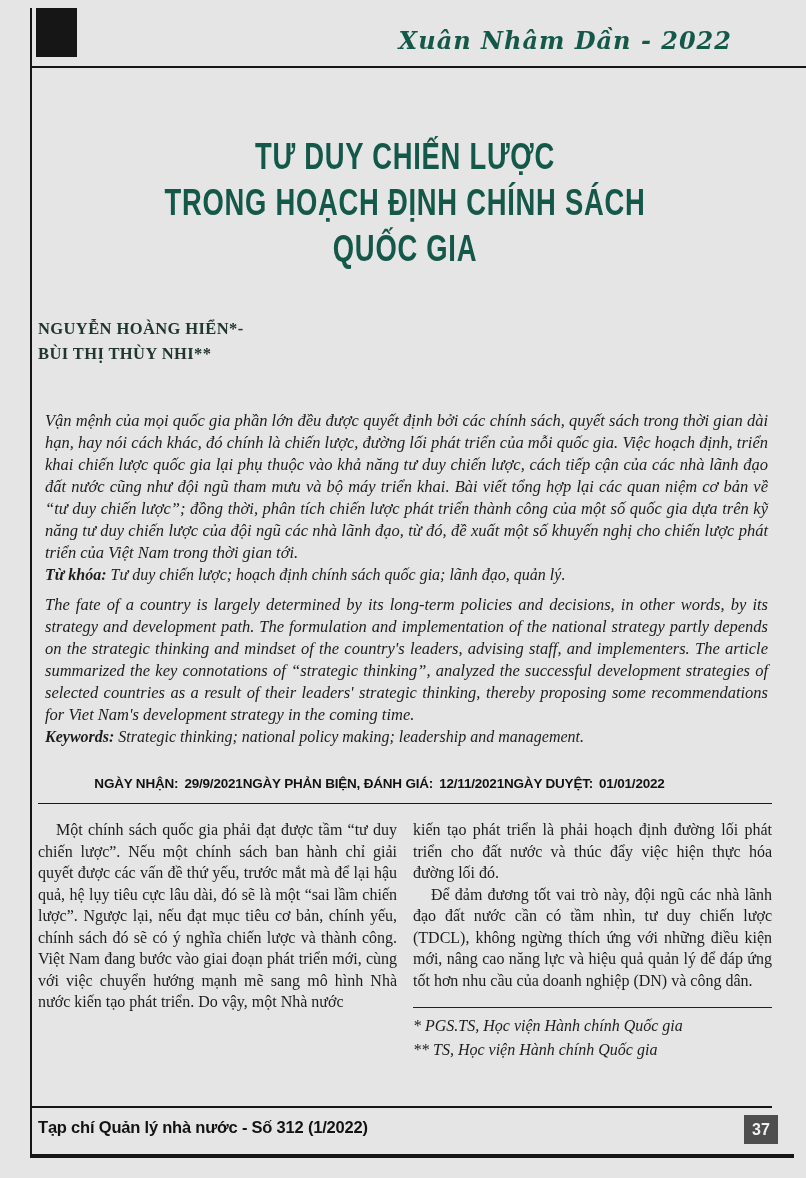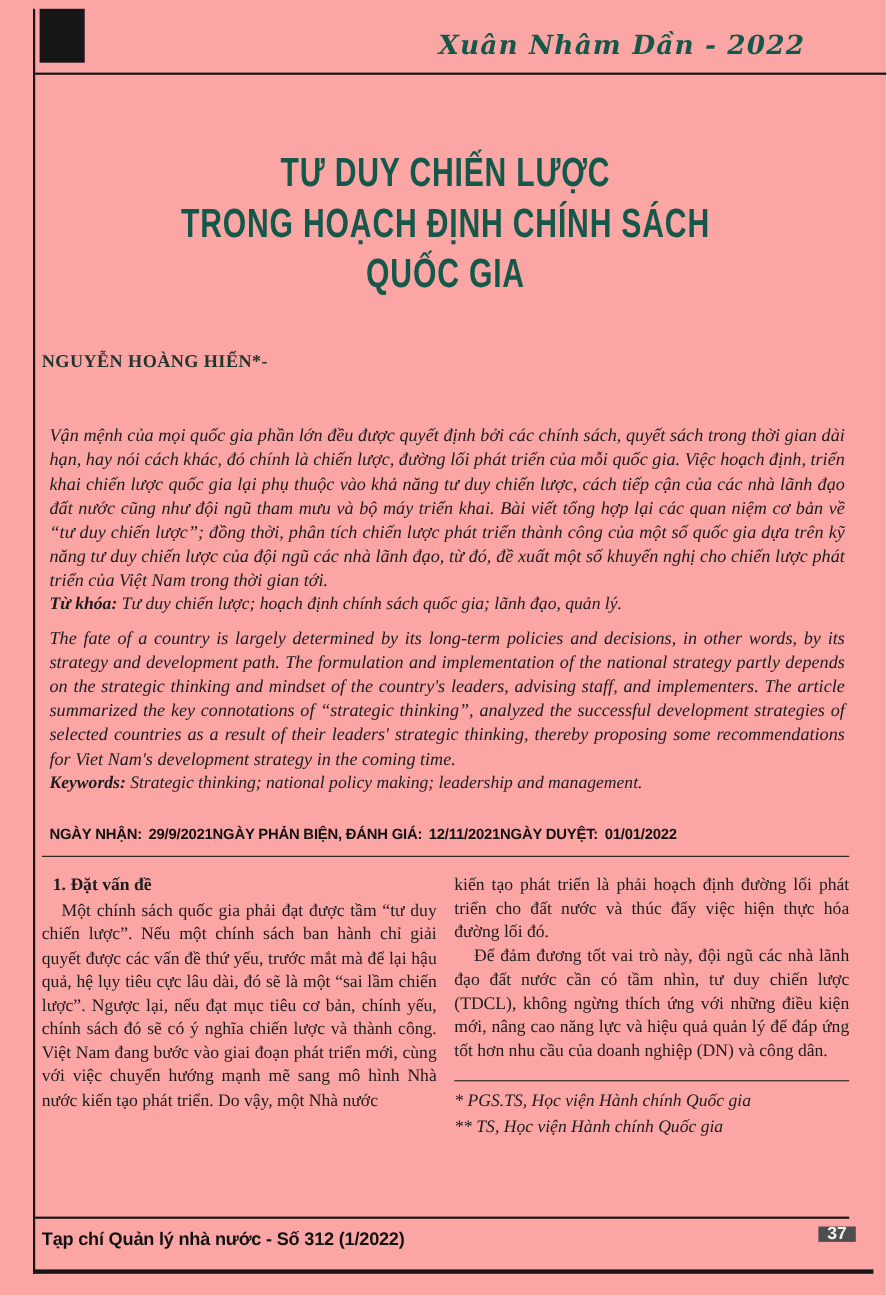--- a/index.html
+++ b/index.html
@@ -1,21 +1,21 @@
 <!DOCTYPE html>
 <html><head>
 <meta charset="utf-8">
 <style>
   * { margin: 0; padding: 0; box-sizing: border-box; }
   html, body { background: #ffffff; }
   .page {
     position: relative;
     width: 806px;
     height: 1178px;
-    background: #fca5a5;
+    background: #e5e5e5;
     font-family: "Liberation Serif", serif;
     color: #1c1c1c;
     overflow: hidden;
   }
   
   .left-rule { position: absolute; left: 30px; top: 8px; width: 2px; height: 1150px; background: #161616; }
   .corner-block { position: absolute; left: 36px; top: 8px; width: 41px; height: 49px; background: #161616; }
   .header-rule { position: absolute; top: 66px; left: 30px; width: 776px; height: 2px; background: #161616; }
   .bottom-rule { position: absolute; left: 30px; top: 1154px; width: 764px; height: 4px; background: #161616; }
 
@@ -60,21 +60,21 @@
     text-align: justify;
   }
   .kw-line { font-style: italic; font-size: 16px; line-height: 22px; text-align: justify; }
   .kw-label { font-weight: bold; }
   .en-block { margin-top: 8px; }
 
   .dates-row {
     margin-top: 28px;
     padding: 0 58px 0 7px;
     display: flex;
-    justify-content: flex-start;
+    justify-content: center;
     font-family: "Liberation Sans", sans-serif;
     font-weight: bold;
     font-size: 13.5px;
     letter-spacing: -0.2px;
     color: #121212;
     white-space: nowrap;
   }
   .dates-row .val { font-weight: bold; margin-left: 6px; }
 
   .dates-rule { margin-top: 12px; height: 1px; background: #1a1a1a; }
@@ -88,21 +88,21 @@
 
   .footer-rule { position: absolute; left: 30px; top: 1106px; width: 742px; height: 2px; background: #161616; }
   .footer-journal {
     position: absolute; left: 38px; top: 1118px;
     font-family: "Liberation Sans", sans-serif;
     font-weight: bold; font-size: 16.5px; letter-spacing: -0.2px;
     color: #121212;
   }
   .page-badge {
     position: absolute; left: 744px; top: 1115px;
-    width: 34px; height: 14px;
+    width: 34px; height: 29px;
     background: #4e4e4e;
     color: #f2f2f2;
     font-family: "Liberation Sans", sans-serif;
     font-size: 16px; font-weight: bold;
     display: flex; align-items: center; justify-content: center;
   }
 </style>
 </head>
 <body>
 
@@ -115,20 +115,21 @@
 
   <div class="content">
 
     <div class="title">
       <div>TƯ DUY CHIẾN LƯỢC</div>
       <div>TRONG HOẠCH ĐỊNH CHÍNH SÁCH QUỐC GIA</div>
     </div>
 
     <div class="authors">
       <div>NGUYỄN HOÀNG HIỂN*-</div>
+      <div>BÙI THỊ THÙY NHI**</div>
     </div>
 
     <div class="abstract-block">
       <div class="abstract">Vận mệnh của mọi quốc gia phần lớn đều được quyết định bởi các chính sách, quyết sách trong thời gian dài hạn, hay nói cách khác, đó chính là chiến lược, đường lối phát triển của mỗi quốc gia. Việc hoạch định, triển khai chiến lược quốc gia lại phụ thuộc vào khả năng tư duy chiến lược, cách tiếp cận của các nhà lãnh đạo đất nước cũng như đội ngũ tham mưu và bộ máy triển khai. Bài viết tổng hợp lại các quan niệm cơ bản về “tư duy chiến lược”; đồng thời, phân tích chiến lược phát triển thành công của một số quốc gia dựa trên kỹ năng tư duy chiến lược của đội ngũ các nhà lãnh đạo, từ đó, đề xuất một số khuyến nghị cho chiến lược phát triển của Việt Nam trong thời gian tới.</div>
       <div class="kw-line"><span class="kw-label">Từ khóa:</span><span> Tư duy chiến lược; hoạch định chính sách quốc gia; lãnh đạo, quản lý.</span></div>
 
       <div class="abstract en-block">The fate of a country is largely determined by its long-term policies and decisions, in other words, by its strategy and development path. The formulation and implementation of the national strategy partly depends on the strategic thinking and mindset of the country's leaders, advising staff, and implementers. The article summarized the key connotations of “strategic thinking”, analyzed the successful development strategies of selected countries as a result of their leaders' strategic thinking, thereby proposing some recommendations for Viet Nam's development strategy in the coming time.</div>
       <div class="kw-line"><span class="kw-label">Keywords:</span><span> Strategic thinking; national policy making; leadership and management.</span></div>
     </div>
 
@@ -141,21 +142,20 @@
       </div>
       <div>
         <span>NGÀY DUYỆT:</span><span class="val">01/01/2022</span>
       </div>
     </div>
 
     <div class="dates-rule"></div>
 
     <div class="columns">
       <div class="col">
-        <div class="heading">1. Đặt vấn đề</div>
         <p class="indent">Một chính sách quốc gia phải đạt được tầm “tư duy chiến lược”. Nếu một chính sách ban hành chỉ giải quyết được các vấn đề thứ yếu, trước mắt mà để lại hậu quả, hệ lụy tiêu cực lâu dài, đó sẽ là một “sai lầm chiến lược”. Ngược lại, nếu đạt mục tiêu cơ bản, chính yếu, chính sách đó sẽ có ý nghĩa chiến lược và thành công. Việt Nam đang bước vào giai đoạn phát triển mới, cùng với việc chuyển hướng mạnh mẽ sang mô hình Nhà nước kiến tạo phát triển. Do vậy, một Nhà nước</p>
       </div>
       <div class="col">
         <p>kiến tạo phát triển là phải hoạch định đường lối phát triển cho đất nước và thúc đẩy việc hiện thực hóa đường lối đó.</p>
         <p class="indent">Để đảm đương tốt vai trò này, đội ngũ các nhà lãnh đạo đất nước cần có tầm nhìn, tư duy chiến lược (TDCL), không ngừng thích ứng với những điều kiện mới, nâng cao năng lực và hiệu quả quản lý để đáp ứng tốt hơn nhu cầu của doanh nghiệp (DN) và công dân.</p>
         <div class="footnote-sep"></div>
         <div class="footnote">* PGS.TS, Học viện Hành chính Quốc gia</div>
         <div class="footnote">** TS, Học viện Hành chính Quốc gia</div>
       </div>
     </div>

